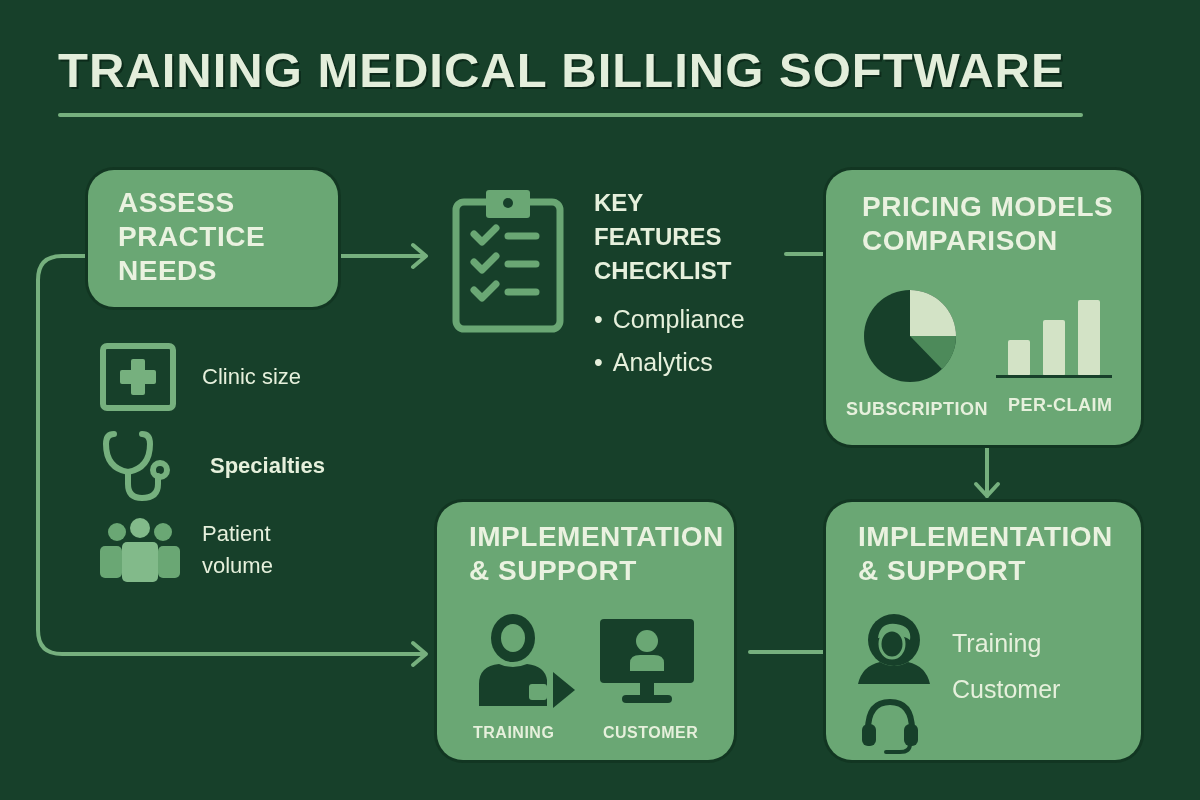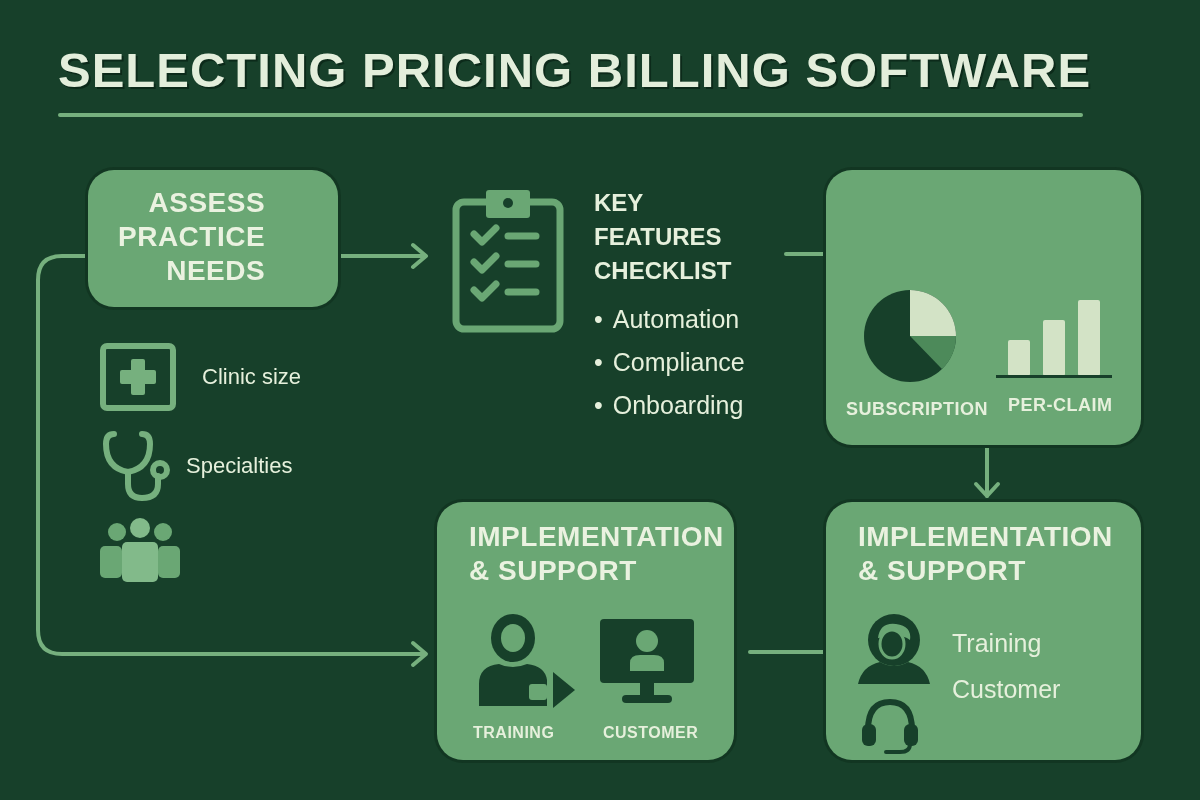--- a/index.html
+++ b/index.html
@@ -25,21 +25,21 @@
   .card {
     background: #6aa774;
     border-radius: 26px;
     box-shadow: 0 0 0 3px #123622;
   }
   .card-title {
     font-weight: bold; font-size: 28px; line-height: 34px;
     color: #eaf2e0; letter-spacing: 0.5px;
     white-space: pre-line;
   }
-  .assess { left: 88px; top: 170px; width: 250px; height: 137px; text-align: right; }
+  .assess { left: 88px; top: 170px; width: 250px; height: 137px; }
   .assess .card-title { position: absolute; left: 30px; top: 16px; }
 
   .need-row { left: 100px; display: flex; align-items: center; }
   .need-label { font-size: 22px; line-height: 32px; color: #e6f0dc; white-space: pre-line; }
 
   .kf-title {
     left: 594px; top: 186px;
     font-weight: bold; font-size: 24px; line-height: 34px; color: #e6f0dc;
     white-space: pre-line;
   }
@@ -57,21 +57,21 @@
   .impl1 .card-title { position: absolute; left: 32px; top: 18px; }
   .impl2 { left: 826px; top: 502px; width: 315px; height: 258px; }
   .impl2 .card-title { position: absolute; left: 32px; top: 18px; }
   .impl2-list { left: 952px; top: 620px; }
   .impl2-list div { font-size: 25px; line-height: 46px; color: #e6f0dc; }
   .icon-label { font-size: 16px; font-weight: bold; color: #e6f0dc; letter-spacing: 0.5px; }
 </style>
 </head>
 <body>
 
-<div class="abs title">SELECTING PRICING BILLING SOFTWARE</div>
+<div class="abs title">TRAINING MEDICAL BILLING SOFTWARE</div>
 <div class="abs title-rule"></div>
 
 <svg class="abs" style="left:0;top:0;" width="1200" height="800">
   <g fill="none" stroke="#76b07e" stroke-width="4" stroke-linecap="round" stroke-linejoin="round">
 
     <path d="M338 256 L425 256"></path>
     <path d="M413 245 L426 256 L413 267"></path>
 
     <path d="M88 256 L62 256 Q38 256 38 280 L38 630 Q38 654 62 654 L425 654"></path>
     <path d="M413 643 L426 654 L413 665"></path>
@@ -101,57 +101,60 @@
 </div>
 
 <div class="abs need-row" style="top:428px;">
   <svg width="76" height="76" viewBox="0 0 76 76">
     <g fill="none" stroke="#76b07e" stroke-width="6" stroke-linecap="round">
       <path d="M14 6 Q6 6 6 16 Q6 40 28 44 Q50 40 50 16 Q50 6 42 6"></path>
       <path d="M28 44 L28 56 Q28 70 42 70 Q58 70 58 56 L58 48"></path>
       <circle cx="60" cy="42" r="7"></circle>
     </g>
   </svg>
-  <div class="need-label" style="margin-left:10px;">Specialties</div>
+  <div class="need-label" style="margin-left:34px;font-weight:bold;">Specialties</div>
 </div>
 
 <div class="abs need-row" style="top:518px;">
   <svg width="80" height="64" viewBox="0 0 80 64">
     <circle cx="17" cy="14" r="9" fill="#6aa774"></circle>
     <circle cx="63" cy="14" r="9" fill="#6aa774"></circle>
     <rect x="0" y="28" width="22" height="32" rx="5" fill="#6aa774"></rect>
     <rect x="58" y="28" width="22" height="32" rx="5" fill="#6aa774"></rect>
     <circle cx="40" cy="10" r="10" fill="#82ba8a"></circle>
     <rect x="22" y="24" width="36" height="40" rx="5" fill="#82ba8a"></rect>
   </svg>
+  <div class="need-label" style="margin-left:22px;">Patient
+volume</div>
 </div>
 
 <svg class="abs" style="left:452px;top:188px;" width="112" height="145" viewBox="0 0 112 145">
   <rect x="4" y="14" width="104" height="127" rx="8" fill="none" stroke="#6aa774" stroke-width="7"></rect>
   <rect x="34" y="2" width="44" height="28" rx="3" fill="#6aa774"></rect>
   <circle cx="56" cy="15" r="5" fill="#17402a"></circle>
   <g fill="none" stroke="#6aa774" stroke-width="7" stroke-linecap="round" stroke-linejoin="round">
     <path d="M22 46 L30 54 L44 40"></path>
     <path d="M22 74 L30 82 L44 68"></path>
     <path d="M22 102 L30 110 L44 96"></path>
     <path d="M56 48 L84 48"></path>
     <path d="M56 76 L84 76"></path>
     <path d="M56 104 L84 104"></path>
   </g>
 </svg>
 <div class="abs kf-title">KEY
 FEATURES
 CHECKLIST</div>
 <ul class="abs kf-list">
-  <li>Automation</li>
   <li>Compliance</li>
-  <li>Onboarding</li>
+  <li>Analytics</li>
 </ul>
 
 <div class="abs card pricing">
+  <div class="card-title">PRICING MODELS
+COMPARISON</div>
   <svg class="abs" style="left:36px;top:118px;" width="96" height="96" viewBox="0 0 96 96">
     <circle cx="48" cy="48" r="46" fill="#17402a"></circle>
     <path d="M48 48 L48 2 A46 46 0 0 1 94 48 Z" fill="#d3e3c6"></path>
     <path d="M48 48 L94 48 A46 46 0 0 1 80 81 Z" fill="#4d8a5a"></path>
   </svg>
   <svg class="abs" style="left:170px;top:128px;" width="120" height="82" viewBox="0 0 120 82">
     <rect x="12" y="42" width="22" height="36" rx="2" fill="#d3e3c6"></rect>
     <rect x="47" y="22" width="22" height="56" rx="2" fill="#d3e3c6"></rect>
     <rect x="82" y="2" width="22" height="76" rx="2" fill="#d3e3c6"></rect>
     <rect x="0" y="77" width="116" height="3" fill="#17402a"></rect>

